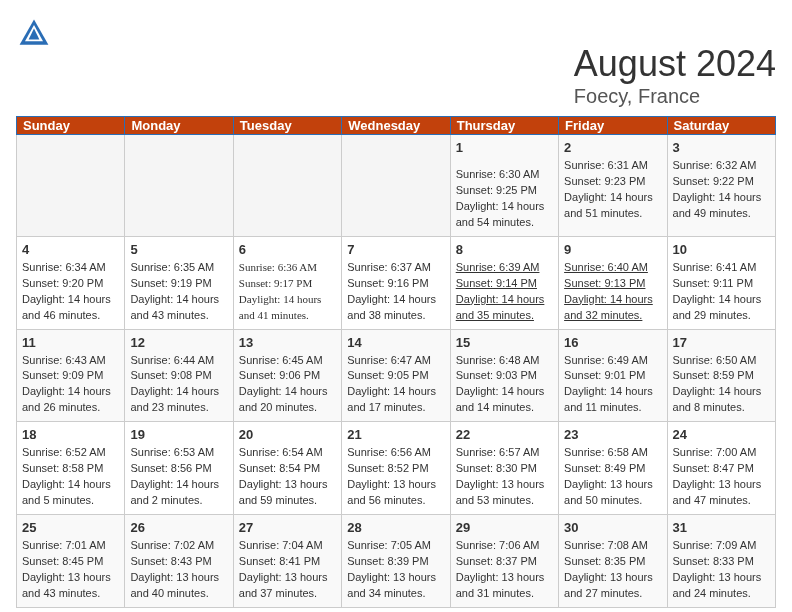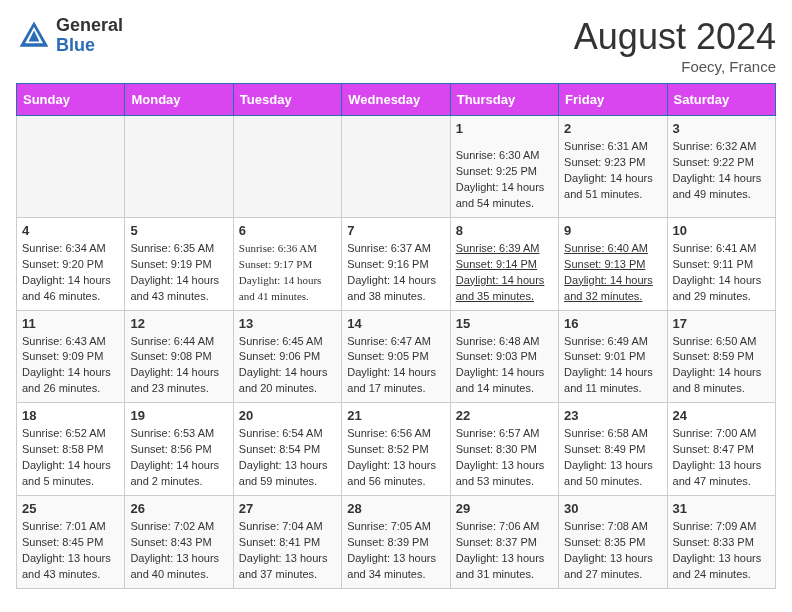--- a/index.html
+++ b/index.html
@@ -34,41 +34,42 @@
     .logo-text .blue {
       font-size: 18px;
       font-weight: bold;
       color: #2a6db5;
     }
     .logo-icon {
       width: 36px;
       height: 36px;
     }
     .title-block {
-      text-align: right;
+      text-align: left;
+      margin-top: 27px;
     }
     .month-title {
       font-size: 36px;
       font-weight: normal;
       color: #333;
     }
     .location {
-      font-size: 15px;
+      font-size: 20px;
       color: #555;
     }
     table {
       width: 100%;
       border-collapse: collapse;
       table-layout: fixed;
     }
     thead tr th {
-      background-color: #d946ef;
+      background-color: #c2410c;
       color: #fff;
       text-align: left;
-      padding: 8px 6px;
+      padding: 1px 6px;
       font-size: 13px;
       font-weight: bold;
       border: 1px solid #2a6db5;
     }
     tbody tr td {
       border: 1px solid #ccc;
       vertical-align: top;
       padding: 5px 5px;
       font-size: 11px;
       color: #333;
@@ -100,24 +101,20 @@
 </head>
 <body>
 
 <div class="header">
   <div class="logo">
     <svg class="logo-icon" viewBox="0 0 40 40" xmlns="http://www.w3.org/2000/svg">
       <polygon points="20,4 36,32 4,32" fill="#2a6db5"></polygon>
       <polygon points="20,10 30,28 10,28" fill="#fff"></polygon>
       <polygon points="20,14 26,26 14,26" fill="#2a6db5"></polygon>
     </svg>
-    <div class="logo-text">
-      <span class="general">General</span>
-      <span class="blue">Blue</span>
-    </div>
   </div>
   <div class="title-block">
     <div class="month-title">August 2024</div>
     <div class="location">Foecy, France</div>
   </div>
 </div>
 
 <table>
   <thead>
     <tr>

